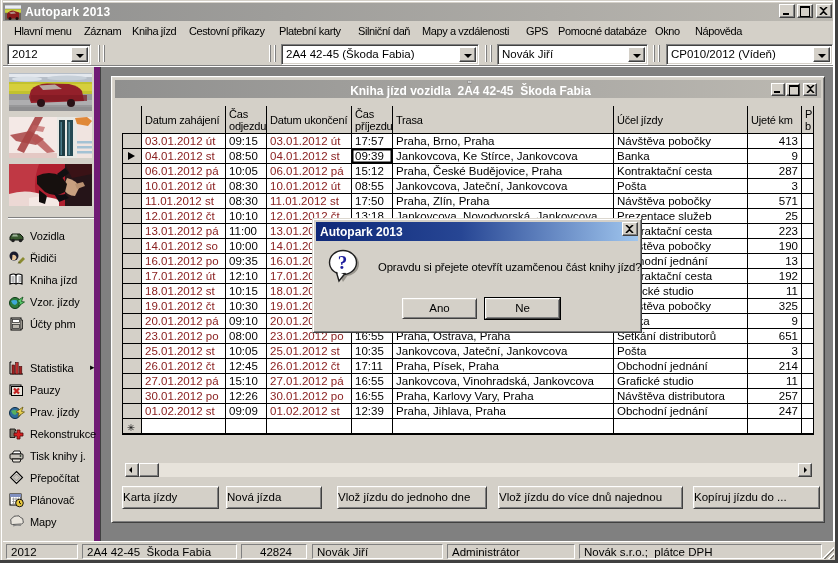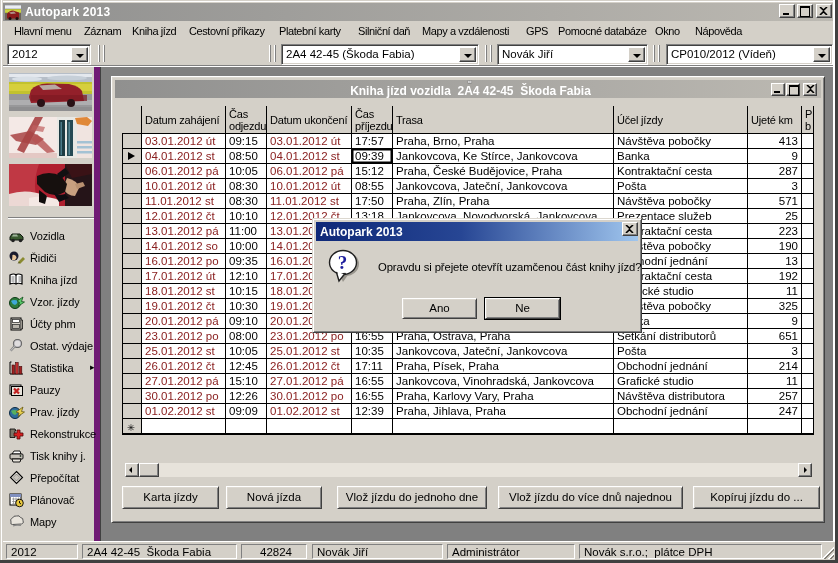--- a/index.html
+++ b/index.html
@@ -100,21 +100,21 @@
   background:#e7e3db; z-index:6; }
 .sbtn { position:absolute; top:0; width:14px; height:14px; background:#d4d0c8;
   border:1px solid; border-color:#fff #404040 #404040 #fff; box-shadow:inset -1px -1px 0 #808080; }
 .sarr { position:absolute; width:0; height:0; border:3.5px solid transparent; }
 .sthumb { position:absolute; left:14px; top:0; width:20px; height:14px; background:#d4d0c8;
   border:1px solid; border-color:#fff #404040 #404040 #fff; box-shadow:inset -1px -1px 0 #808080; }
 
 .btn { position:absolute; top:486px; height:23px; background:#d4d0c8;
   border:1px solid; border-color:#fff #404040 #404040 #fff;
   box-shadow:inset 1px 1px 0 #dcd8d0, inset -1px -1px 0 #808080;
-  text-align:center; padding-top:4px; font-size:11.5px; z-index:6; }
+  text-align:left; padding-top:4px; font-size:11.5px; z-index:6; }
 
 .status { position:absolute; left:3px; top:541px; width:832px; height:19px; background:#d4d0c8;
   border-top:1px solid #fff; z-index:55; }
 .sp { position:absolute; top:2px; height:15px; border:1px solid; border-color:#808080 #fff #fff #808080;
   padding:1px 0 0 4px; font-size:11.5px; overflow:hidden; white-space:nowrap; }
 .grip { position:absolute; right:1px; top:5px; width:12px; height:12px;
   background:linear-gradient(135deg,transparent 0 50%,#fff 50% 58%,#848078 58% 66%,transparent 66% 74%,#fff 74% 80%,#848078 80% 88%,transparent 88%); }
 
 .dialog { position:absolute; left:312px; top:218px; width:330px; height:115px;
   background:#d4d0c8; border:1px solid; border-color:#dcd8d0 #404040 #404040 #dcd8d0;
@@ -300,29 +300,20 @@
     </div>
     <div class="nav" style="top:247px">
       <span class="nico"><svg width="17" height="16" viewBox="0 0 17 16">
           <rect x="3" y="2" width="10" height="12" fill="#d8d4cc" stroke="#000"></rect>
           <rect x="4.5" y="3.5" width="7" height="3" fill="#fff" stroke="#333" stroke-width=".8"></rect>
           <rect x="4.5" y="8.5" width="7" height="4" fill="#b8b4ac" stroke="#333" stroke-width=".8"></rect>
           <path d="M13 4 h1.5 v9 h-1.5" fill="#9a968e" stroke="#000" stroke-width=".7"></path>
         </svg></span>
       <span class="nlbl">Účty phm</span>
     </div>
-    <div class="nav" style="top:269px">
-      <span class="nico"><svg width="17" height="16" viewBox="0 0 17 16">
-          <circle cx="9.5" cy="5.5" r="3.8" fill="none" stroke="#555" stroke-width="1.6"></circle>
-          <circle cx="9.5" cy="5.5" r="3.8" fill="#e8e8f0" fill-opacity=".55"></circle>
-          <path d="M6.6 8.4 l-4 4.4" stroke="#888" stroke-width="2.4"></path>
-          <path d="M6.6 8.4 l-4 4.4" stroke="#c8c8c8" stroke-width="1"></path>
-        </svg></span>
-      <span class="nlbl">Ostat. výdaje</span>
-    </div>
     <div class="nav" style="top:291px">
       <span class="nico"><svg width="17" height="16" viewBox="0 0 17 16">
           <path d="M2 2 v12 M2 2 h1.5 M2 14 h13" stroke="#000" stroke-width="1"></path>
           <rect x="4" y="5" width="2.6" height="9" fill="#a02020" stroke="#400808" stroke-width=".6"></rect>
           <rect x="7.6" y="2.5" width="2.6" height="11.5" fill="#c03030" stroke="#400808" stroke-width=".6"></rect>
           <rect x="11.2" y="6.5" width="2.6" height="7.5" fill="#a02020" stroke="#400808" stroke-width=".6"></rect>
         </svg></span>
       <span class="nlbl">Statistika</span>
       <span class="navarrow">▸</span>
     </div>

